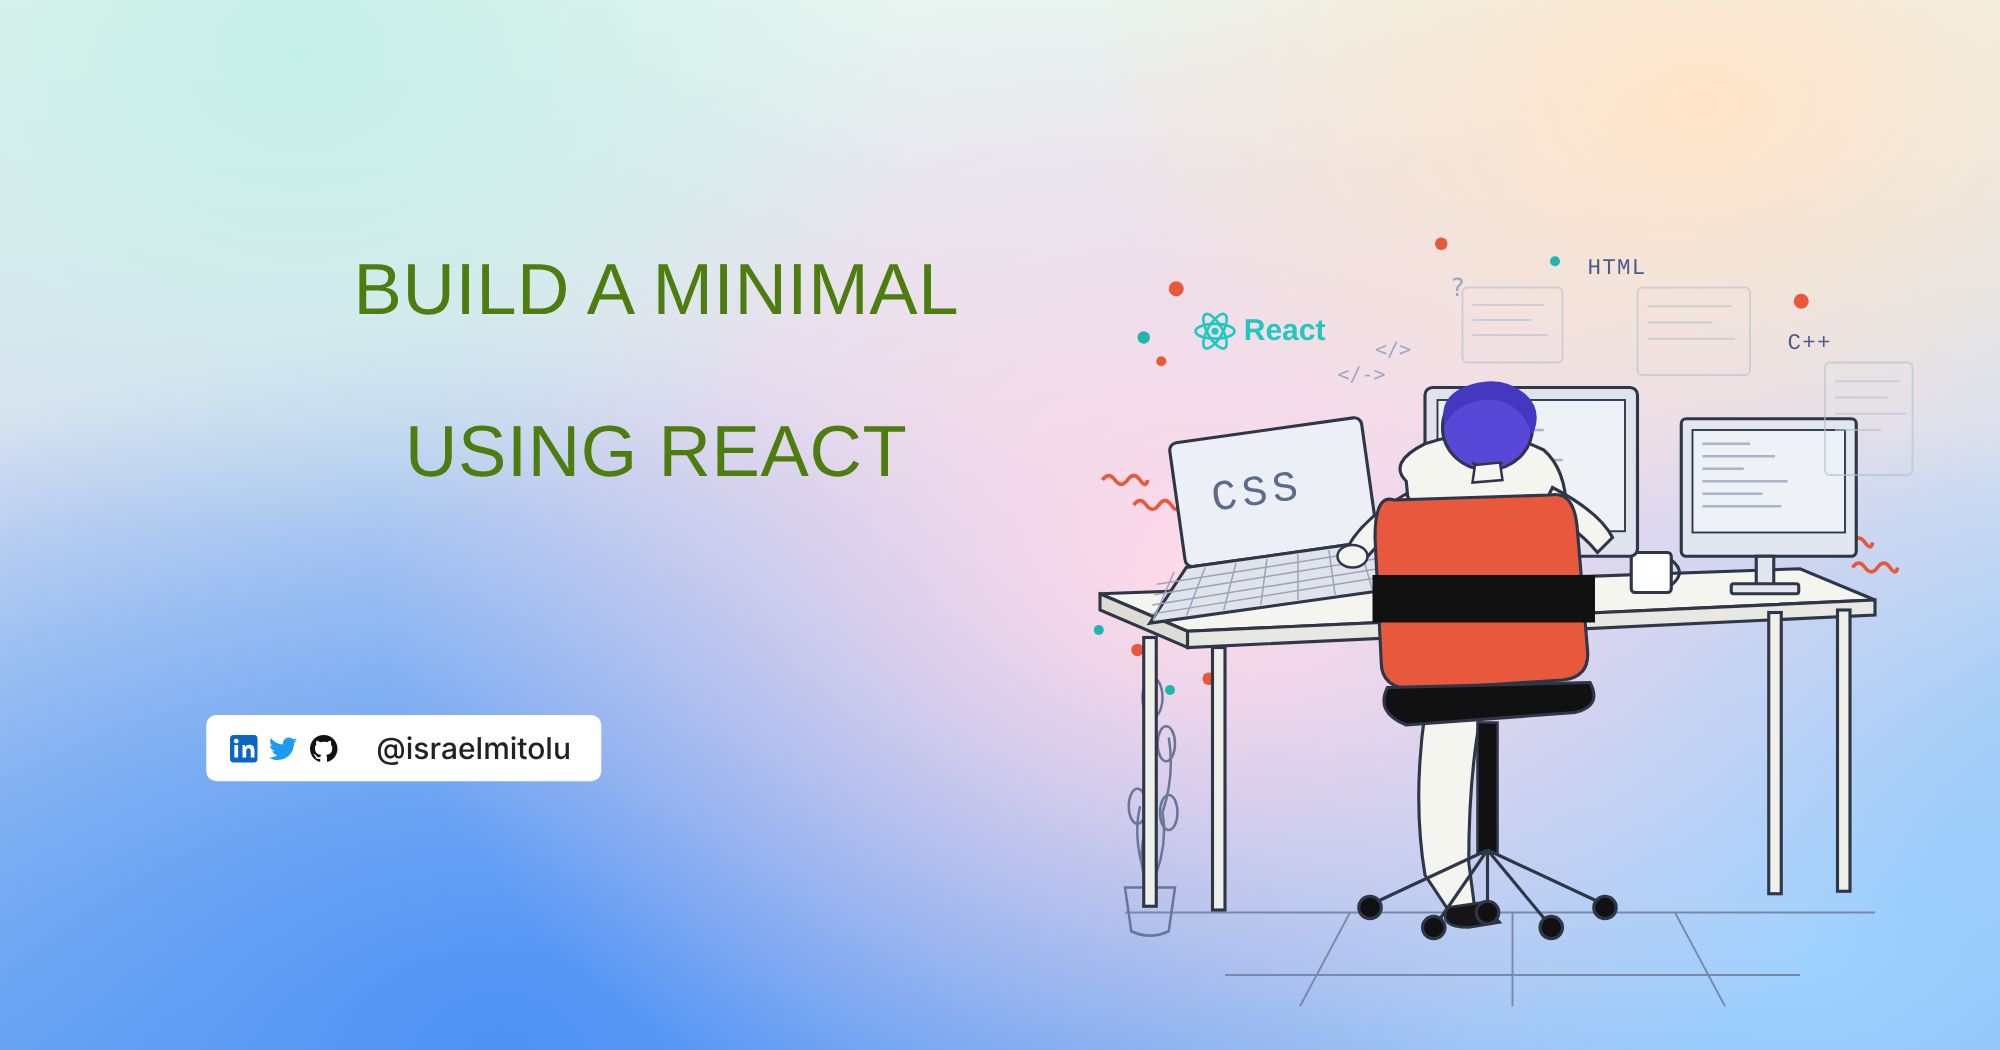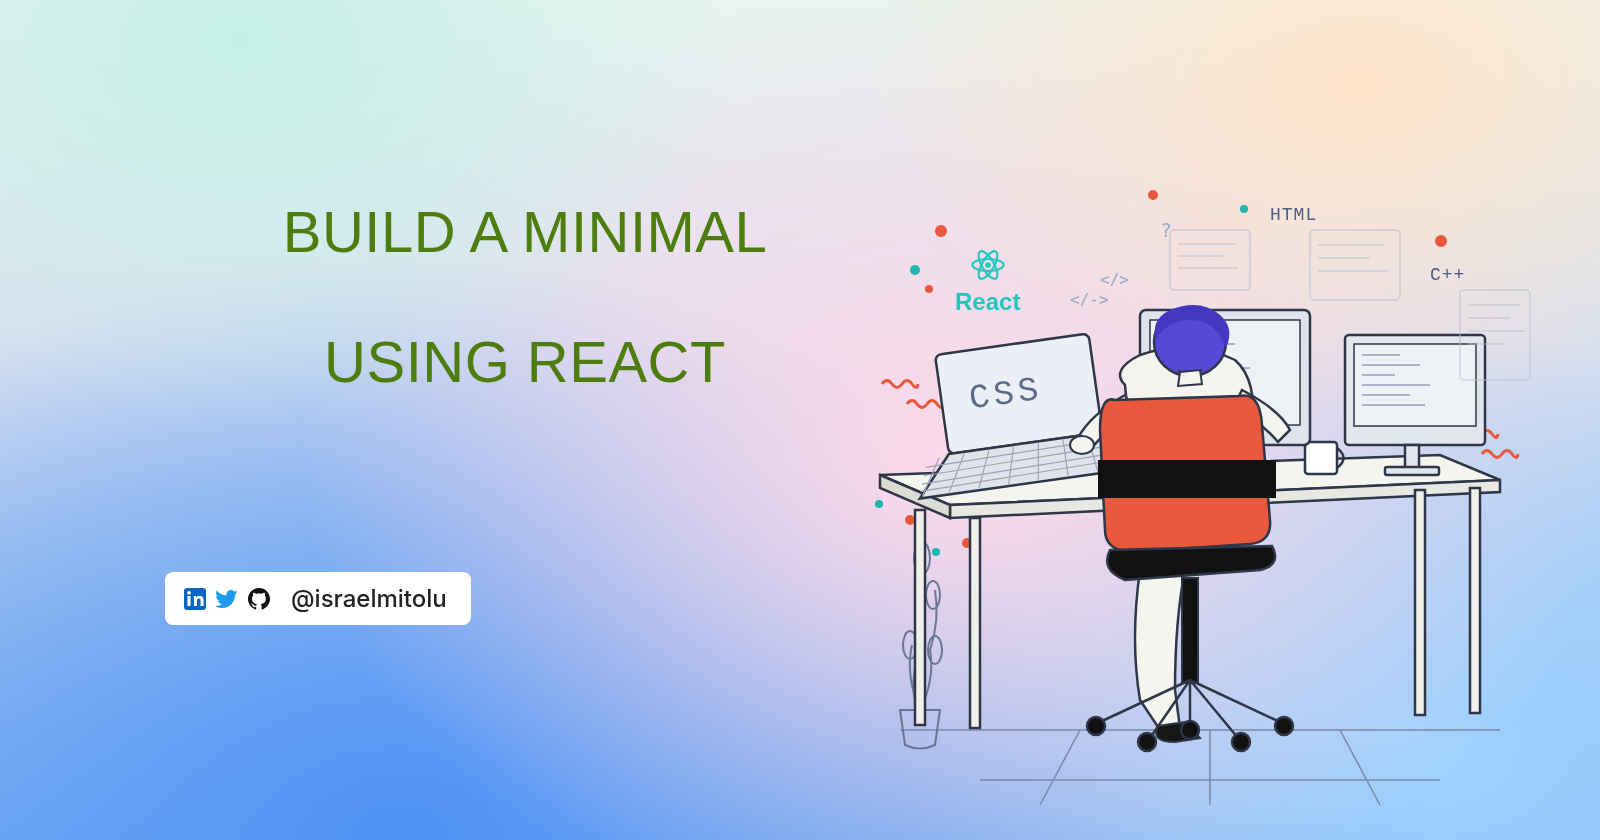--- a/index.html
+++ b/index.html
@@ -43,21 +43,21 @@
   padding: 12px 24px 12px 18px;
   display: flex;
   align-items: center;
   gap: 10px;
 }
 .social-pill .icons { display: flex; align-items: center; gap: 8px; }
 .social-pill .handle {
   font-size: 24px;
   font-weight: 500;
   color: #222;
-  margin-left: 10px;
+  margin-left: 20px;
   font-family: "Inter", -apple-system, sans-serif;
 }
 .icon { width: 24px; height: 24px; display: inline-flex; }
 
 .illustration {
   position: absolute;
   left: 840px;
   top: 170px;
   width: 720px;
   height: 640px;
@@ -112,21 +112,21 @@
       <svg viewBox="0 0 24 24">
           <path fill="#111" d="M12 1C5.9 1 1 5.9 1 12c0 4.9 3.2 9 7.5 10.4.5.1.7-.2.7-.5v-1.9c-3 .7-3.7-1.3-3.7-1.3-.5-1.3-1.2-1.6-1.2-1.6-1-.7.1-.7.1-.7 1.1.1 1.7 1.1 1.7 1.1 1 1.7 2.6 1.2 3.2.9.1-.7.4-1.2.7-1.5-2.4-.3-5-1.2-5-5.4 0-1.2.4-2.2 1.1-2.9-.1-.3-.5-1.4.1-2.9 0 0 .9-.3 3 1.1.9-.2 1.8-.4 2.7-.4s1.8.1 2.7.4c2.1-1.4 3-1.1 3-1.1.6 1.5.2 2.6.1 2.9.7.8 1.1 1.7 1.1 2.9 0 4.2-2.6 5.1-5 5.4.4.3.8 1 .8 2v3c0 .3.2.6.7.5C19.8 21 23 16.9 23 12c0-6.1-4.9-11-11-11z"></path>
         </svg>
     </span>
   </span>
   <span class="handle">@israelmitolu</span>
 </div>
 
 <div class="illustration">
 
-  <span class="react-label" style="left:115px; top:78px; display:flex; align-items:center; gap:6px;flex-direction:column;">
+  <span class="react-label" style="left:115px; top:78px; display:flex; align-items:center; gap:6px;">
     <svg width="34" height="34" viewBox="0 0 24 24">
         <g fill="none" stroke="#22c7c0" stroke-width="1.5">
           <ellipse cx="12" cy="12" rx="11" ry="4.2"></ellipse>
           <ellipse cx="12" cy="12" rx="11" ry="4.2" transform="rotate(60 12 12)"></ellipse>
           <ellipse cx="12" cy="12" rx="11" ry="4.2" transform="rotate(-60 12 12)"></ellipse>
         </g>
         <circle cx="12" cy="12" r="2" fill="#22c7c0"></circle>
       </svg>
     <span>React</span>
   </span>

